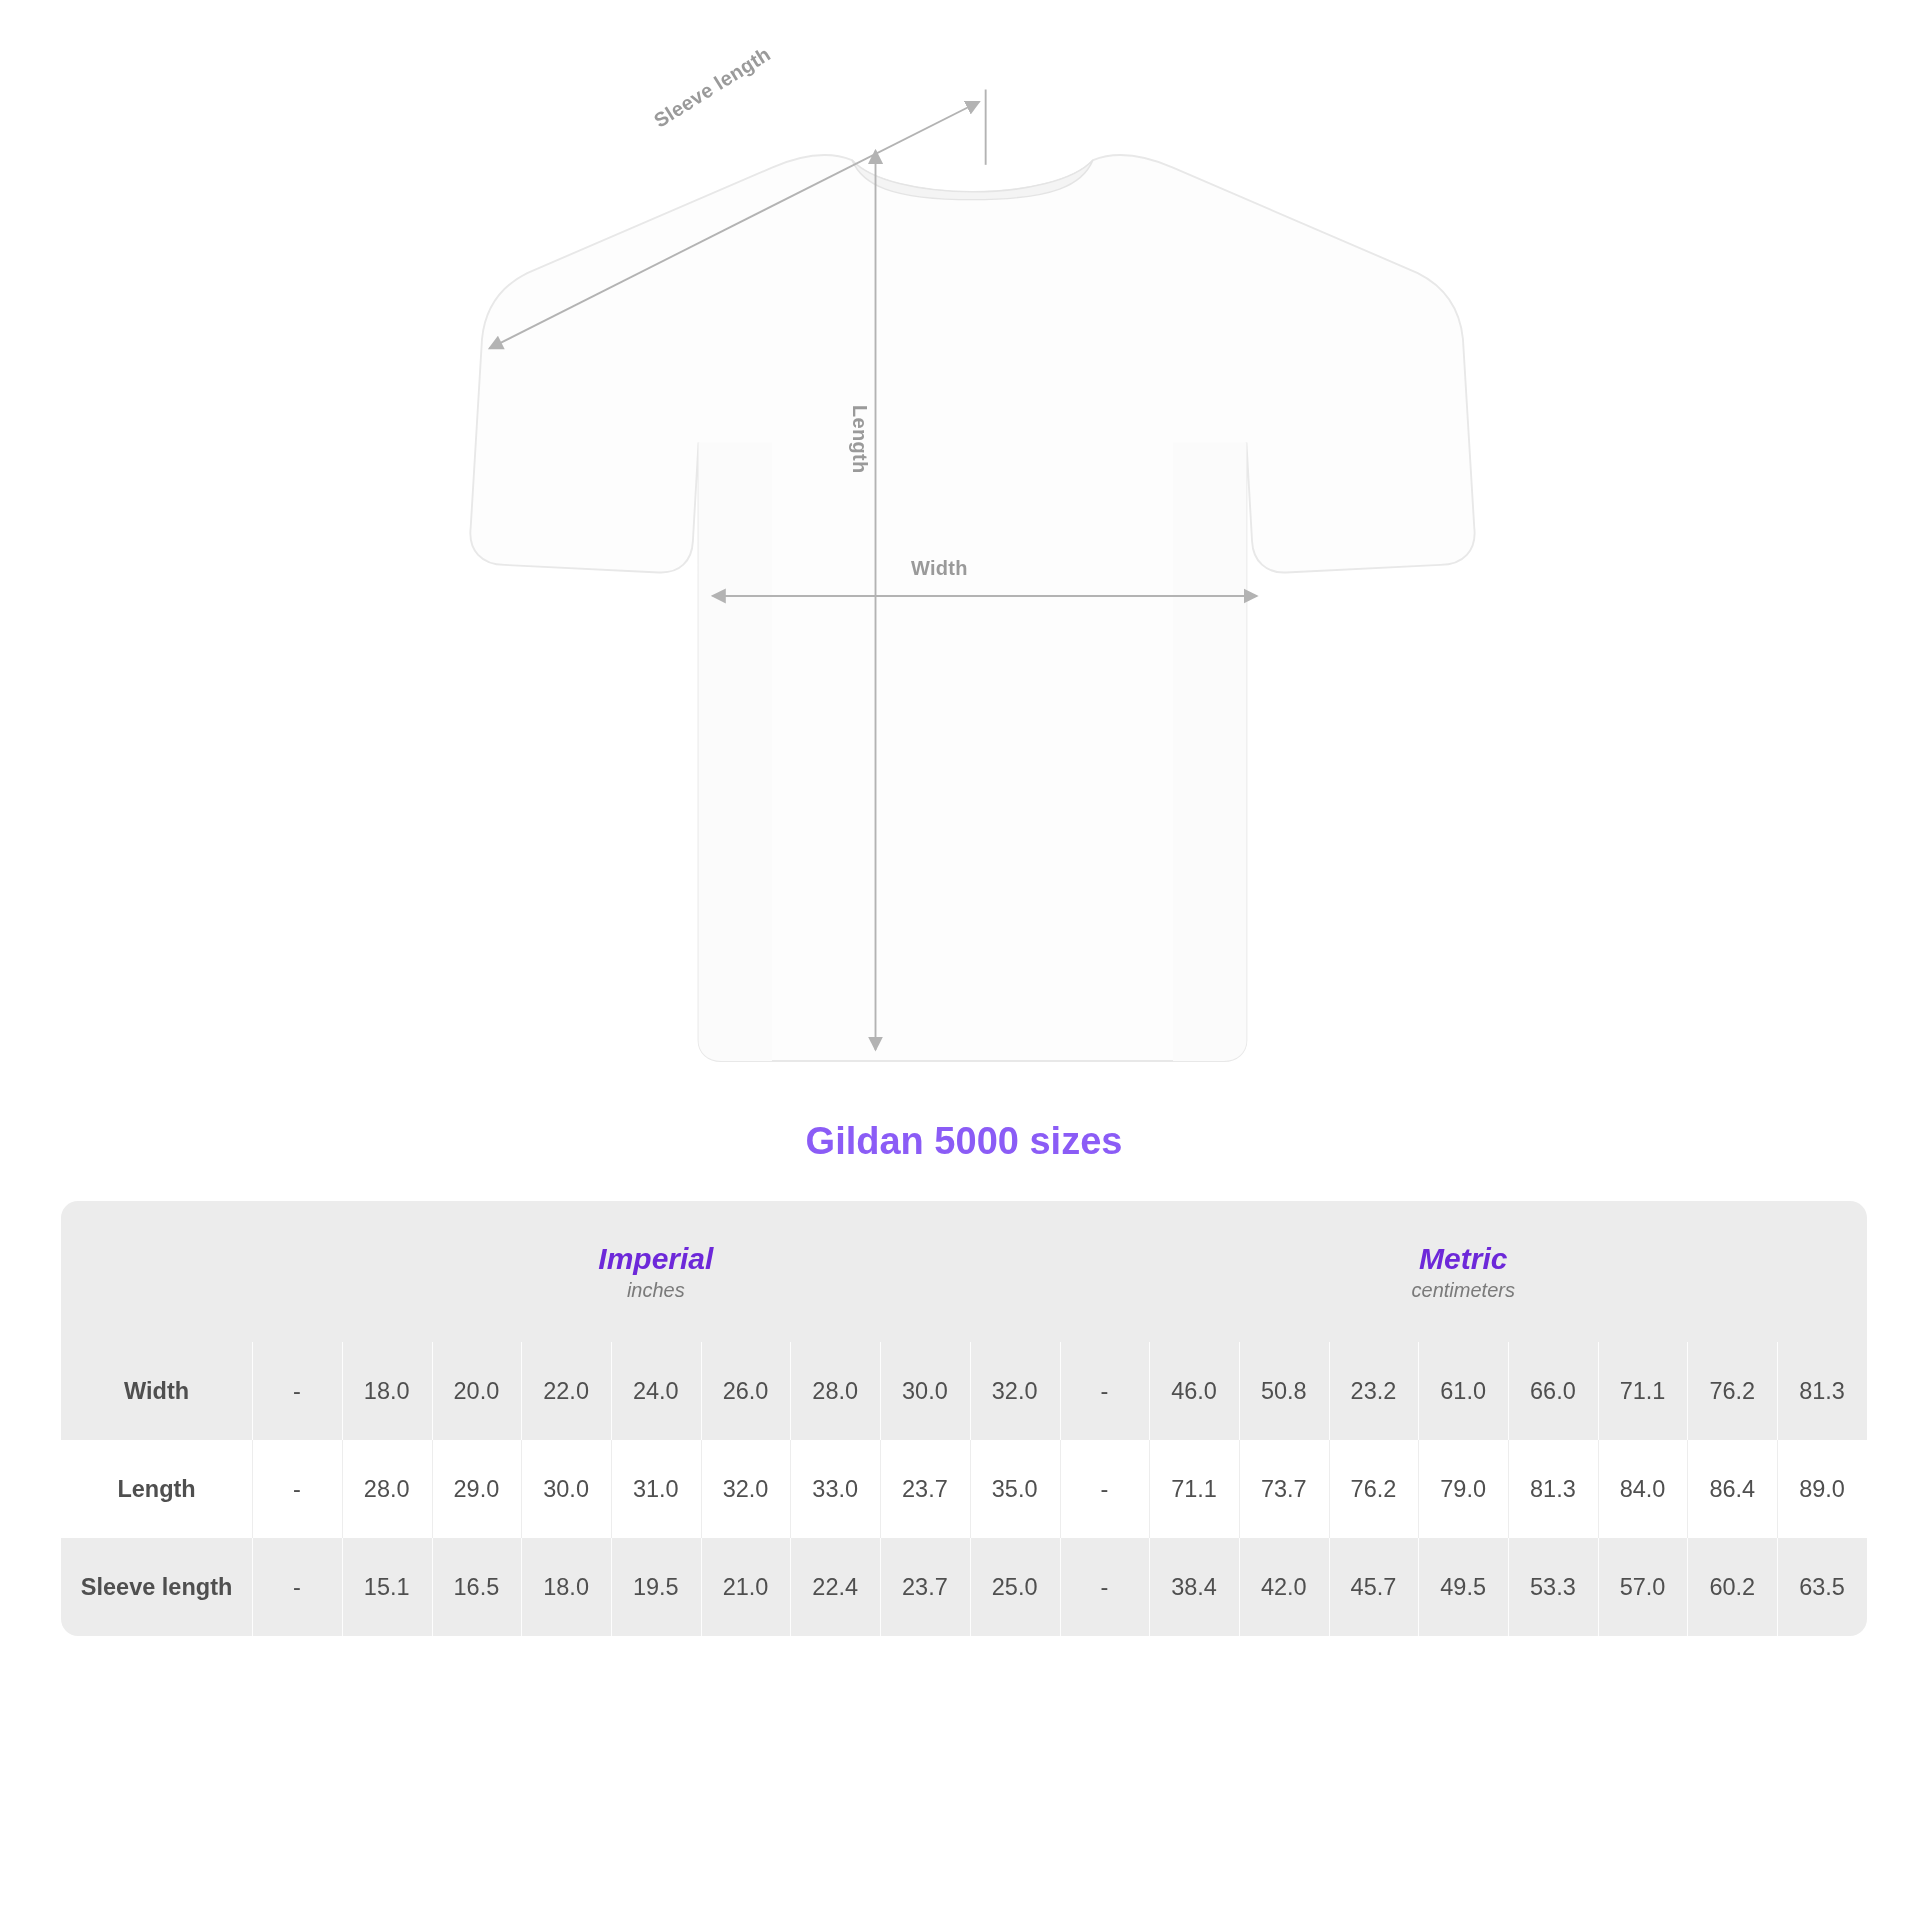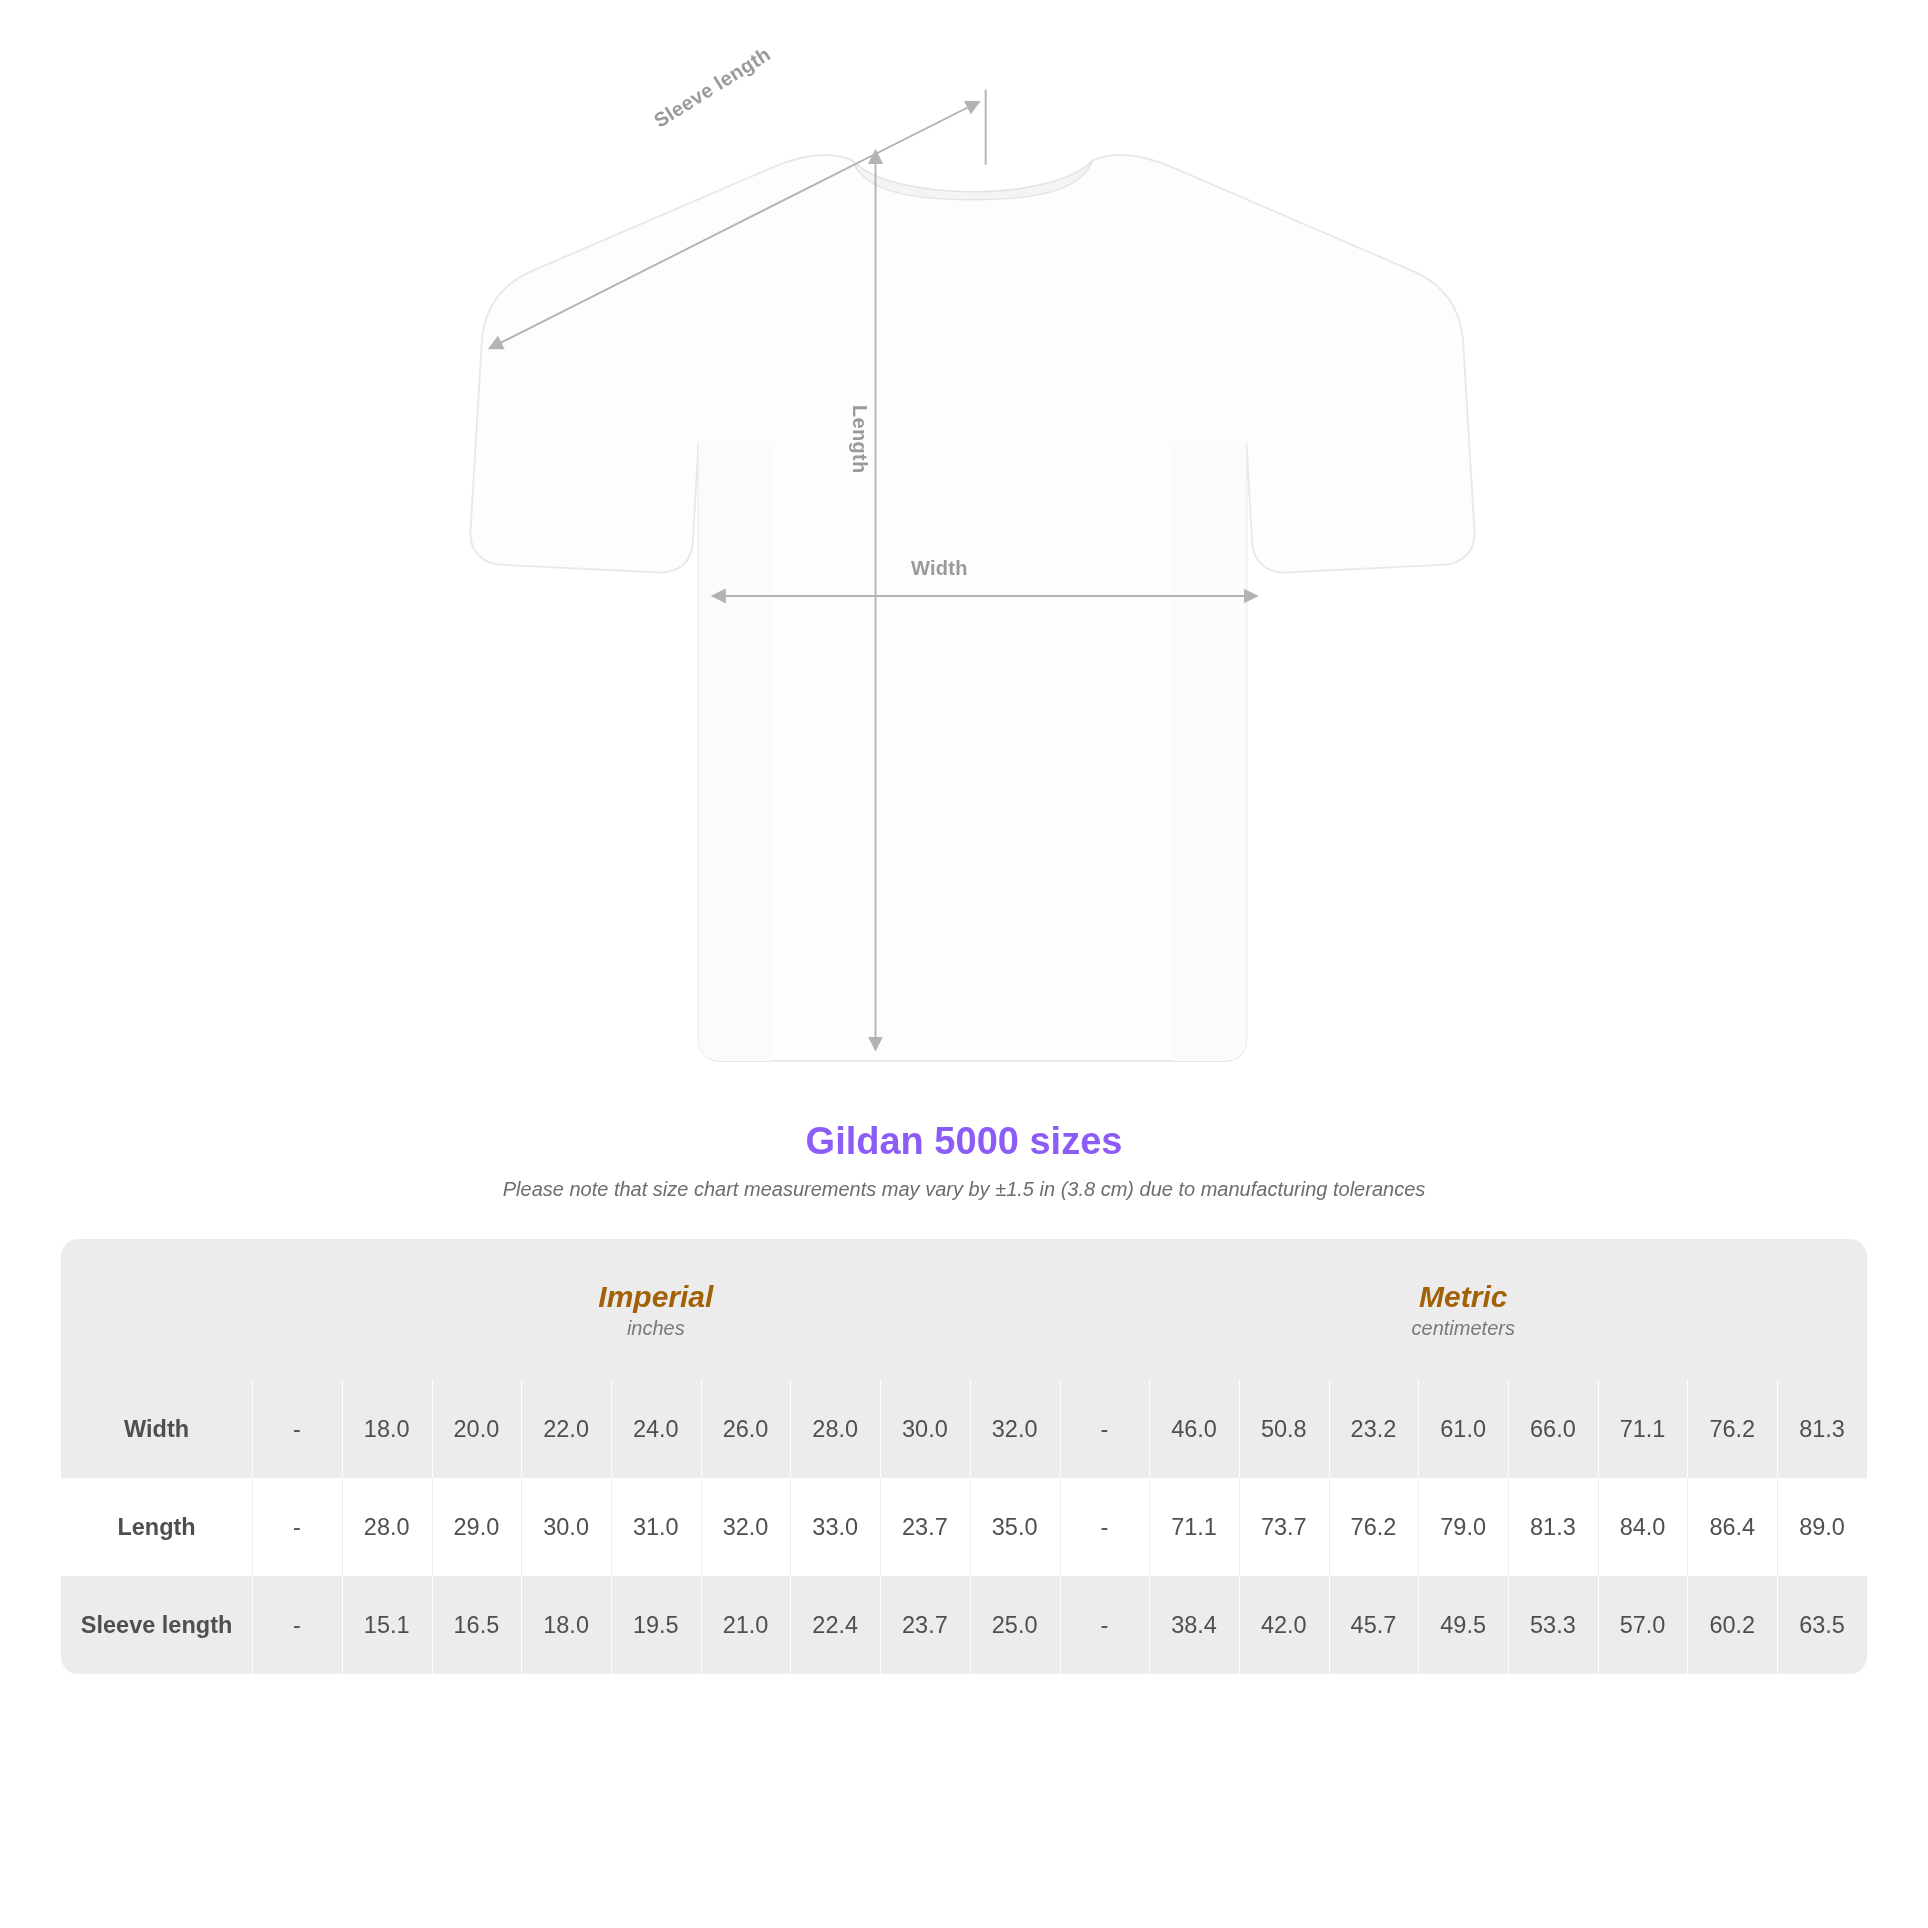--- a/index.html
+++ b/index.html
@@ -101,21 +101,21 @@
     height: 141px;
     padding-top: 3.8px;
   }
   .unit-row td.empty-corner {
     background: #ececec;
   }
   .unit-name {
     font-size: 30px;
     font-weight: bold;
     font-style: italic;
-    color: #a16207;
+    color: #6d28d9;
     line-height: 1.2;
   }
   .unit-sub {
     font-size: 20px;
     font-style: italic;
     color: #7a7a7a;
     margin-top: 2px;
   }
 
   
@@ -217,21 +217,20 @@
       </g>
     </svg>
 
     <div class="dim-label label-sleeve">Sleeve length</div>
     <div class="dim-label label-length">Length</div>
     <div class="dim-label label-width">Width</div>
   </div>
 
   <div class="title-block">
     <h1 class="chart-title">Gildan 5000 sizes</h1>
-    <p class="chart-note">Please note that size chart measurements may vary by ±1.5 in (3.8 cm) due to manufacturing tolerances</p>
   </div>
 
   <div class="table-wrap">
     <table class="size-table">
       <colgroup>
         <col class="firstcol">
         <col class="datacol">
           <col class="datacol">
           <col class="datacol">
           <col class="datacol">

